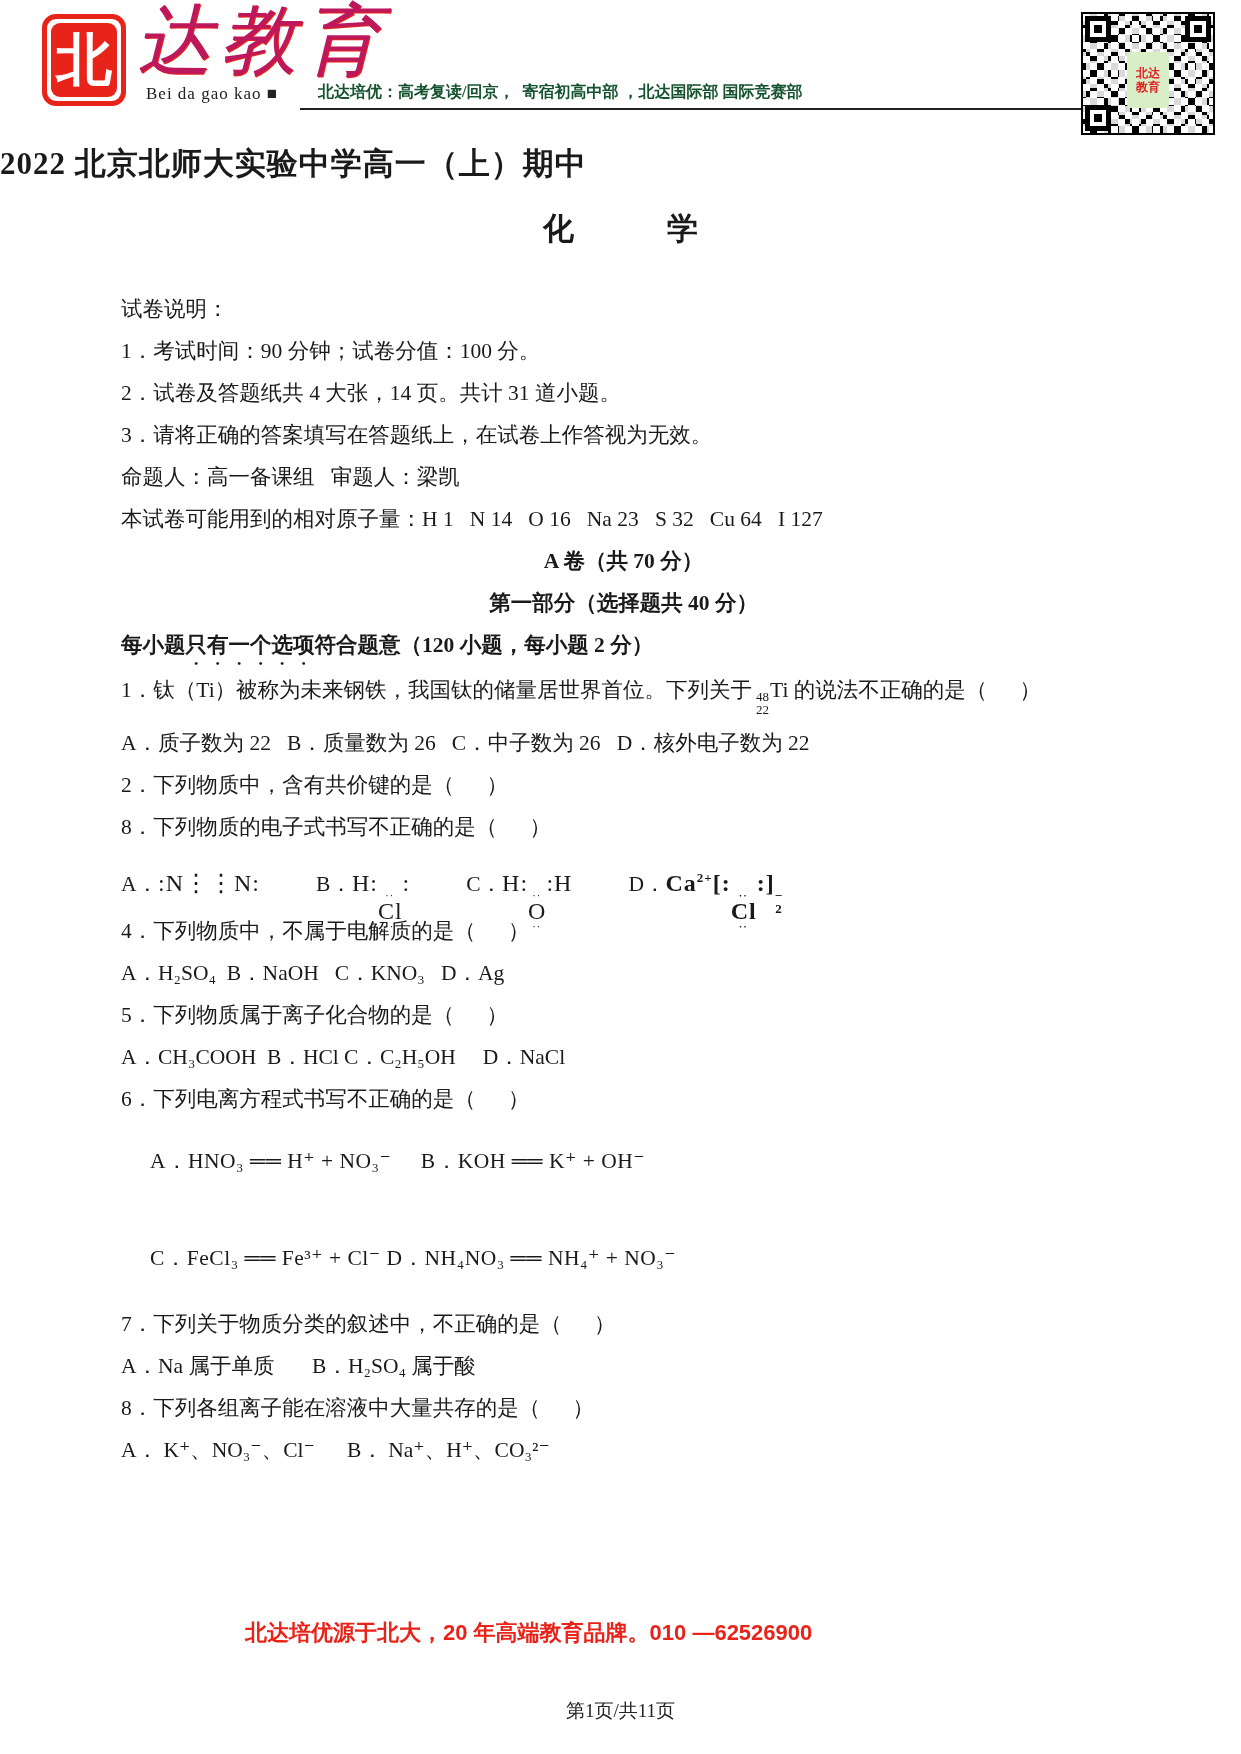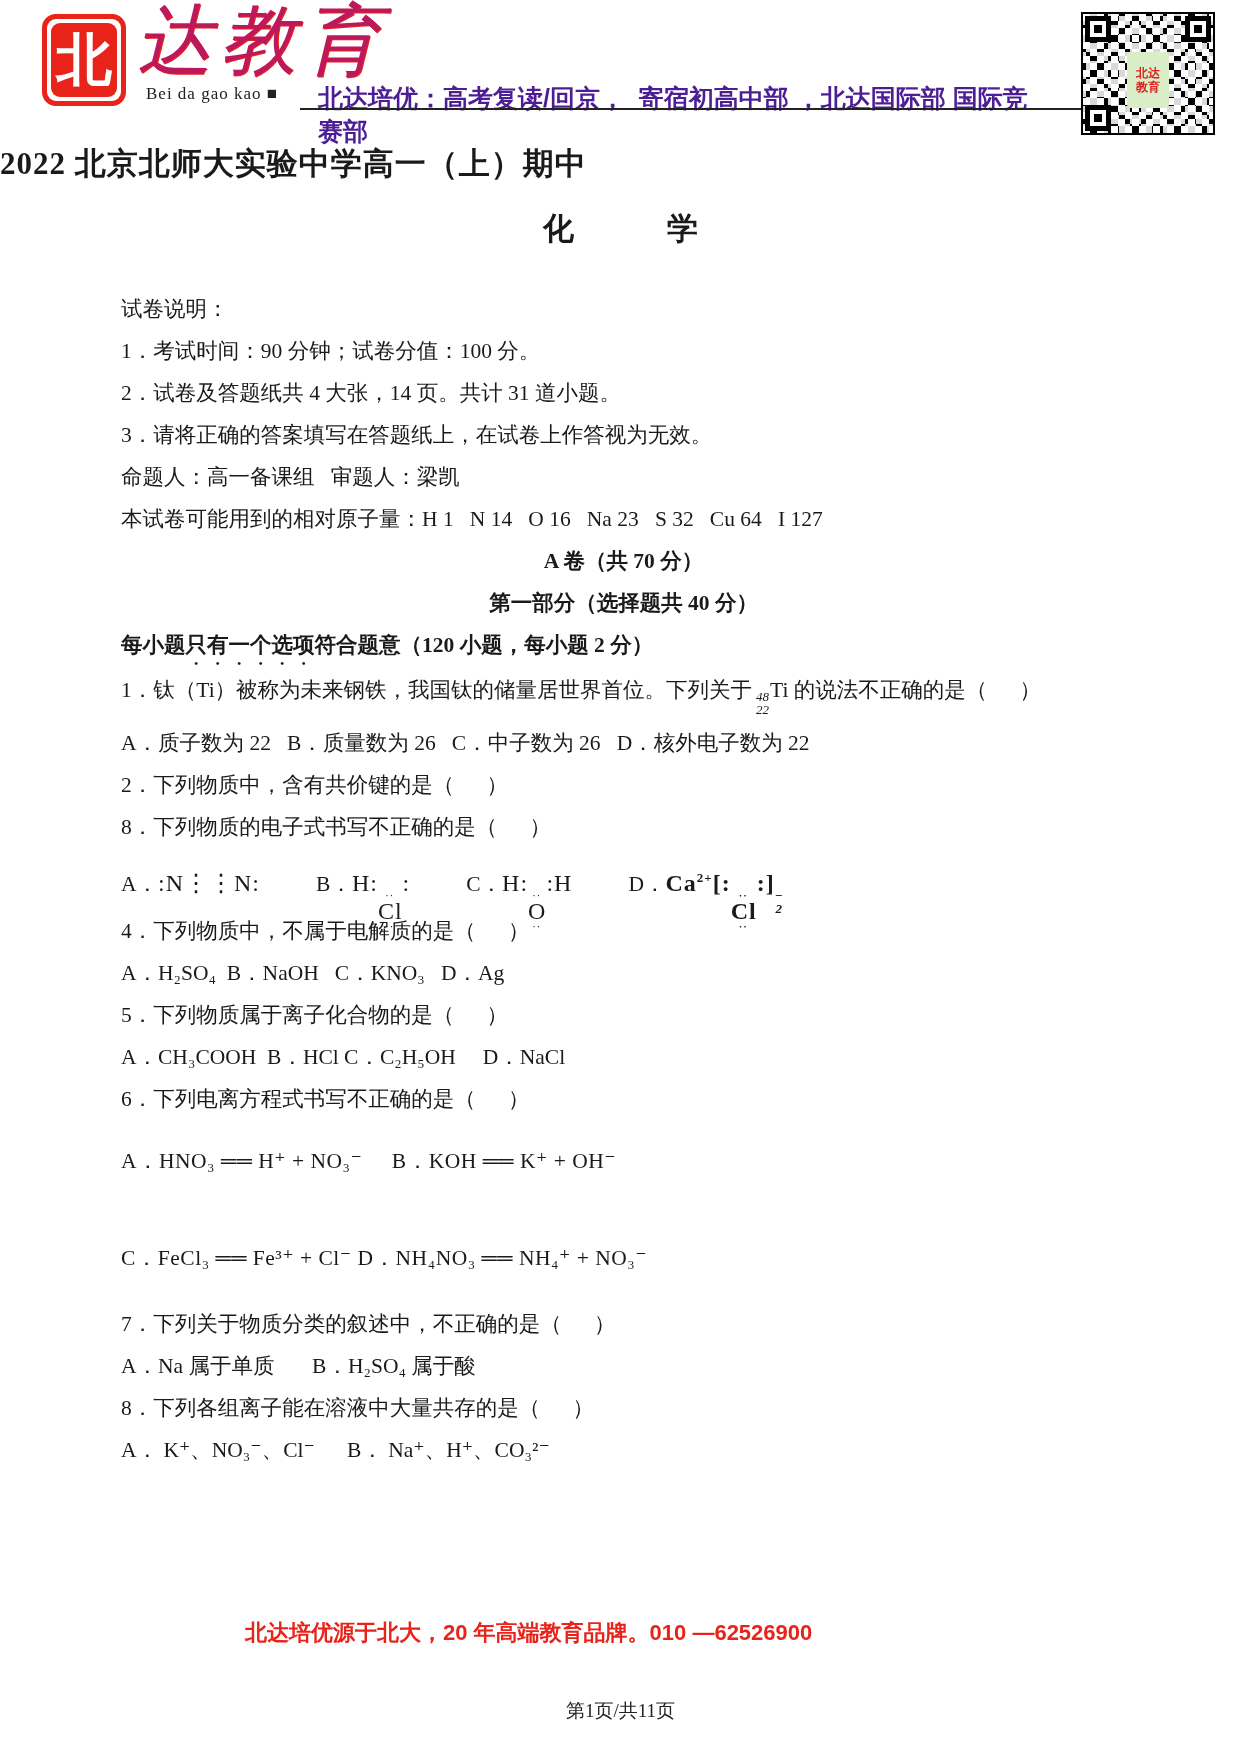--- a/index.html
+++ b/index.html
@@ -23,23 +23,23 @@
   }
   .brand{
     position:absolute;left:136px;top:2px;color:#be185d;
     font-size:76px;font-weight:normal;letter-spacing:8px;line-height:1;
     font-style:italic;text-shadow:1px 1px 0 #e8231a;
   }
   .brand-sub{
     position:absolute;left:146px;top:84px;color:#222;font-size:17px;letter-spacing:1px;
   }
   .tagline{
-    position:absolute;left:318px;top:82px;width:720px;color:#4c1d95;
-    font-size:25px;font-weight:bold;white-space:pre-wrap;
-    font-family:Liberation Sans, sans-serif;
+    position:absolute;left:318px;top:82px;width:720px;color:#14532d;
+    font-size:16px;font-weight:bold;white-space:pre-wrap;
+    font-family:Liberation Serif, serif;
   }
   .hdr-rule{position:absolute;left:300px;top:108px;width:793px;height:2px;background:#222;}
   
   .qr{
     position:absolute;left:1083px;top:14px;width:130px;height:119px;
     background:
       repeating-conic-gradient(#000 0% 25%, #fff 0% 50%) 0 0/14px 14px,
       #fff;
     outline:2px solid #000;
   }
@@ -68,28 +68,28 @@
   .doc{position:absolute;left:121px;top:288px;width:1005px;font-size:21.5px;}
   .p{line-height:42px;white-space:pre-wrap;}
   .center{text-align:center;}
   .bold{font-weight:bold;}
   .emph{
     -webkit-text-emphasis:filled dot;-webkit-text-emphasis-position:under right;
     text-emphasis:filled dot;text-emphasis-position:under right;
   }
   
   .stack{display:inline-flex;flex-direction:column;line-height:1;vertical-align:-0.35em;text-align:center;}
-  .stack .s-top,.stack .s-bot{font-size:13px;line-height:13px;font-style:italic;}
+  .stack .s-top,.stack .s-bot{font-size:13px;line-height:13px;}
   .iso{vertical-align:-0.2em;margin-left:4px;margin-right:1px;}
   .chemrow{line-height:60px;height:62px;}
   .chem{font-size:24px;letter-spacing:1px;}
   .udwrap{display:inline-flex;flex-direction:column;align-items:center;vertical-align:-0.32em;line-height:1;}
   .udots{font-size:10px;line-height:7px;height:7px;letter-spacing:2px;color:#000;}
   .gapB{margin-left:56px;}
-  .eq{letter-spacing:0.5px;}
+  .eq{letter-spacing:0.5px;margin-left:29px;}
   
   .foot-red{
     position:absolute;left:121px;top:1618px;width:1005px;padding-left:124px;box-sizing:border-box;
     color:#e8231a;font-size:22px;font-weight:bold;white-space:pre-wrap;
     font-family:"Liberation Sans","DejaVu Sans",sans-serif;
   }
   .pageno{
     position:absolute;left:0;top:1698px;width:1241px;text-align:center;font-size:19px;color:#222;
   }
 </style>

